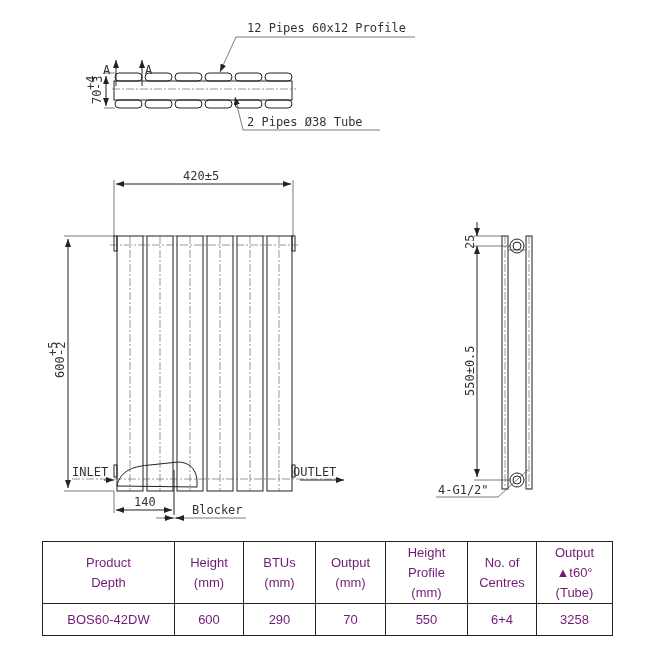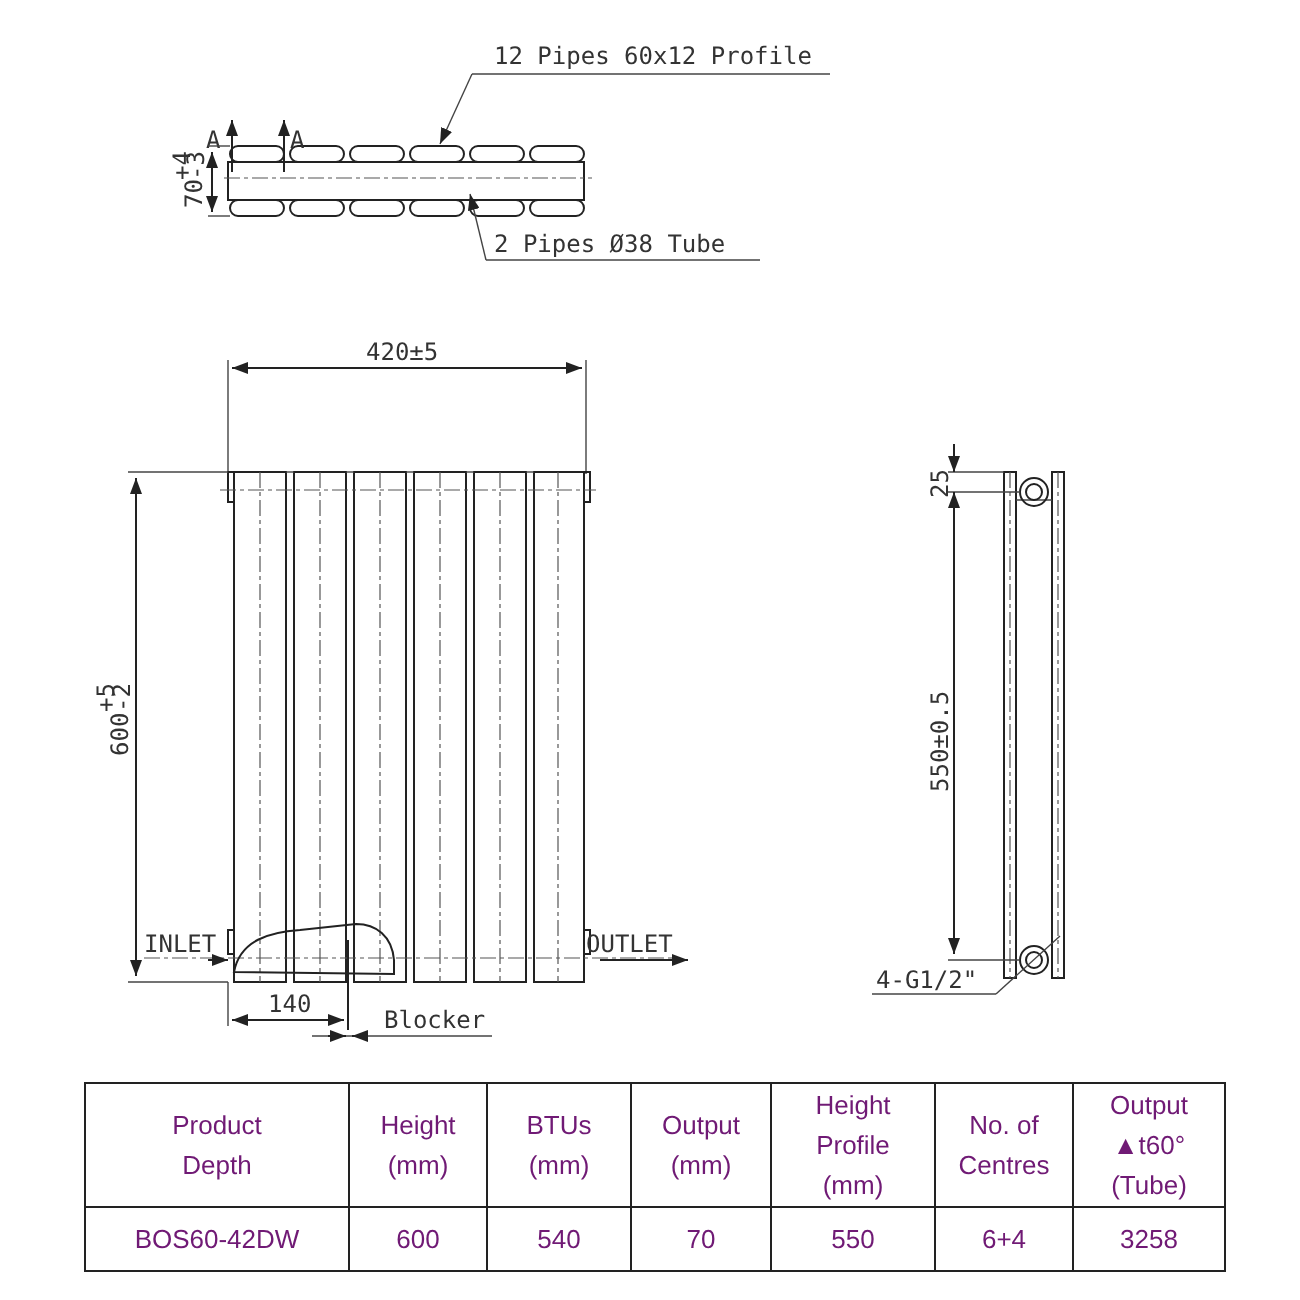--- a/index.html
+++ b/index.html
@@ -197,20 +197,20 @@
       <th>
         <span class="hdr-line">Output</span>
         <span class="hdr-line">▲t60° (Tube)</span>
       </th>
     </tr>
   </thead>
   <tbody>
     <tr>
       <td>BOS60-42DW</td>
       <td>600</td>
-      <td>540</td>
+      <td>290</td>
       <td>70</td>
       <td>550</td>
       <td>6+4</td>
       <td>3258</td>
     </tr>
   </tbody>
 </table>
 
 </body></html>

